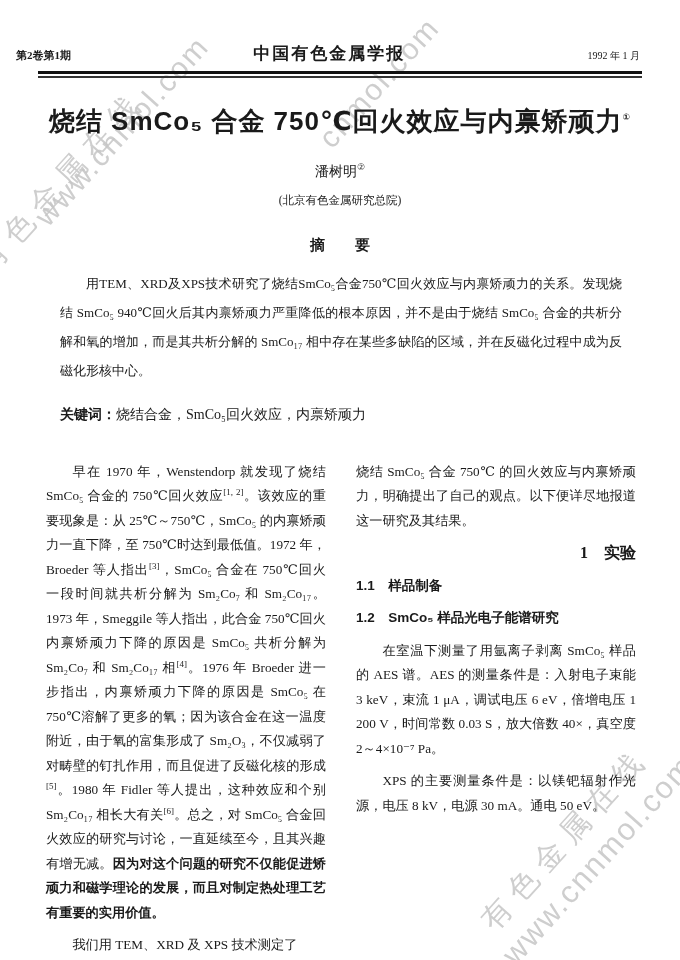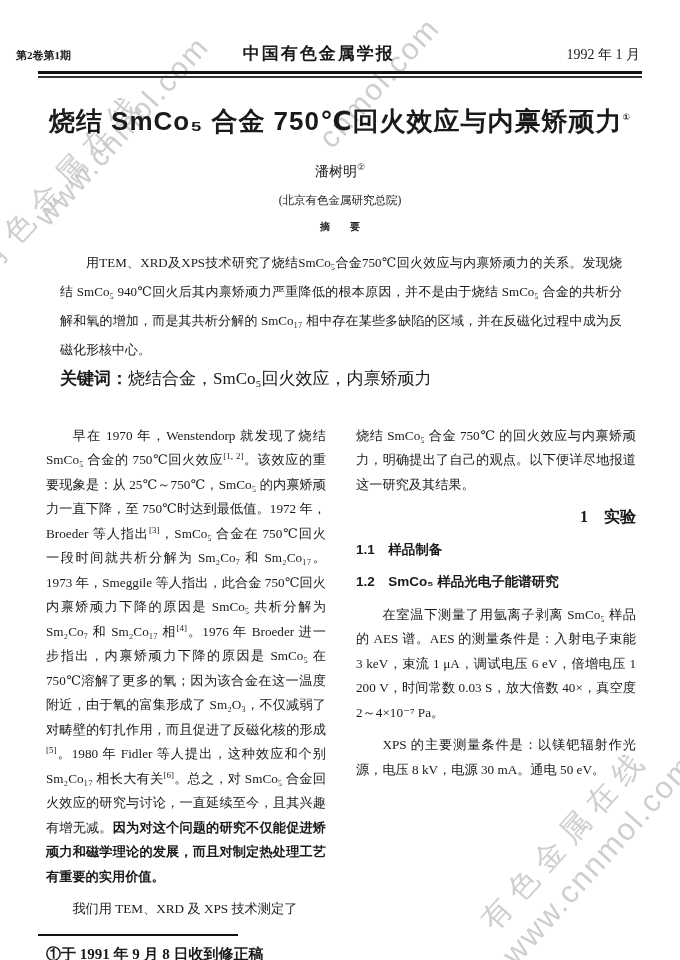--- a/index.html
+++ b/index.html
@@ -32,53 +32,53 @@
   .wm3{left:472px;top:912px;}
   .wm4{left:495px;top:948px;font-size:31px;}
   
   .header{
     display:flex;justify-content:space-between;align-items:baseline;
     padding:42px 40px 6px 16px;
     position:relative;z-index:2;
   }
   .header .issue{font-size:11px;font-weight:700;}
   .header .journal{font-size:17px;font-weight:700;letter-spacing:2px;font-family:Liberation Serif, serif;}
-  .header .date{font-size:14px;}
+  .header .date{font-size:10px;}
   .rule{margin:0 38px;position:relative;z-index:2;}
   .rule .thick{height:3px;background:#111;}
   .rule .thin{height:1.5px;background:#333;margin-top:2px;}
   
   .title{
     margin:26px 40px 0 40px;
     text-align:center;
     font-size:26px;font-weight:700;
     letter-spacing:1px;
     font-family:"Liberation Sans","DejaVu Sans",sans-serif;
     position:relative;z-index:2;
   }
   .title sup{font-size:12px;}
   .author{margin-top:24px;text-align:center;font-size:14px;position:relative;z-index:2;}
   .author sup{font-size:9px;}
   .affiliation{margin-top:12px;text-align:center;font-size:11.5px;position:relative;z-index:2;}
   
   .abs-heading{
-    margin-top:12px;text-align:center;
-    font-size:10px;font-weight:700;
+    margin-top:28px;text-align:center;
+    font-size:15px;font-weight:700;
     font-family:"Liberation Sans","DejaVu Sans",sans-serif;
     position:relative;z-index:2;
   }
   .abstract{
     margin:14px 58px 0 60px;
     font-size:13px;line-height:29px;
     text-align:justify;text-indent:2em;
     position:relative;z-index:2;
   }
   .keywords{
-    margin:2px 58px 0 60px;
-    font-size:17px;line-height:26px;
+    margin:16px 58px 0 60px;
+    font-size:14px;line-height:26px;
     position:relative;z-index:2;
   }
   .keywords .kw-label{
     font-weight:700;
     font-family:"Liberation Sans","DejaVu Sans",sans-serif;
   }
   
   .columns{
     display:flex;gap:14px;
     margin:24px 36px 0 38px;

